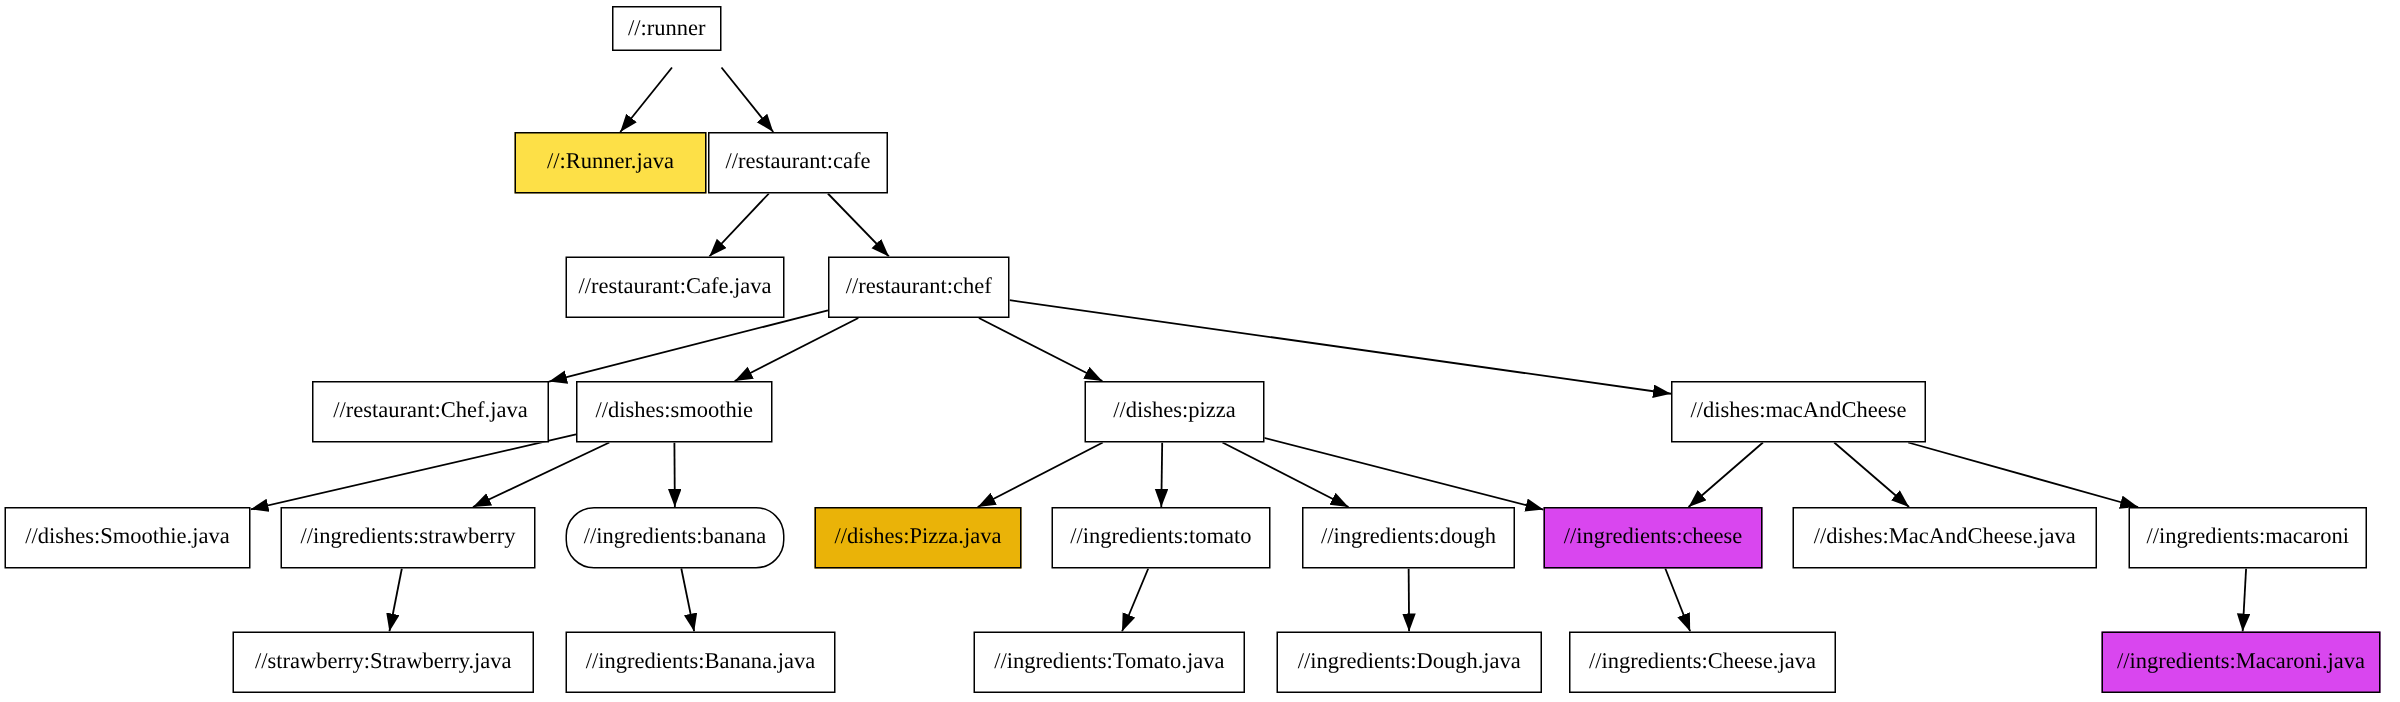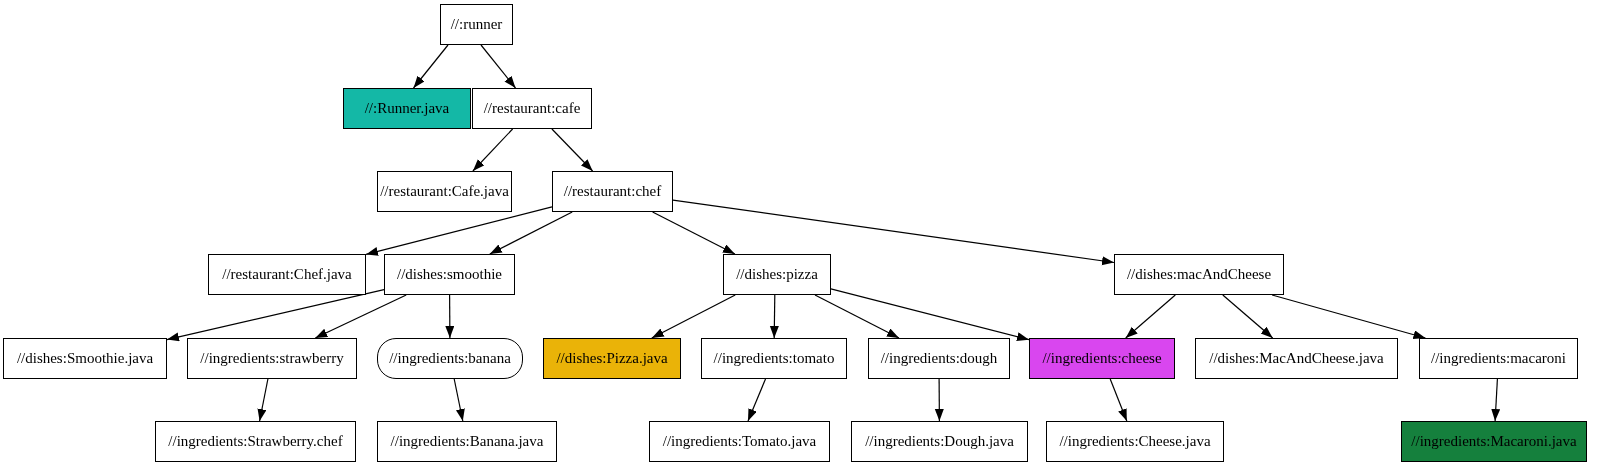--- a/index.html
+++ b/index.html
@@ -69,42 +69,42 @@
         <line class="edge-line" x1="1175.3" y1="295.0" x2="1125.7" y2="338.0" stroke="#000000" stroke-width="1.2" marker-end="url(#arrowhead)"></line>
         <line class="edge-line" x1="1222.8" y1="295.0" x2="1272.7" y2="338.0" stroke="#000000" stroke-width="1.2" marker-end="url(#arrowhead)"></line>
         <line class="edge-line" x1="1272.1" y1="295.0" x2="1425.4" y2="338.0" stroke="#000000" stroke-width="1.2" marker-end="url(#arrowhead)"></line>
         <line class="edge-line" x1="765.5" y1="379.0" x2="748.0" y2="421.0" stroke="#000000" stroke-width="1.2" marker-end="url(#arrowhead)"></line>
         <line class="edge-line" x1="939.1" y1="379.0" x2="939.4" y2="421.0" stroke="#000000" stroke-width="1.2" marker-end="url(#arrowhead)"></line>
         <line class="edge-line" x1="1110.2" y1="379.0" x2="1126.8" y2="421.0" stroke="#000000" stroke-width="1.2" marker-end="url(#arrowhead)"></line>
         <line class="edge-line" x1="1497.4" y1="379.0" x2="1495.1" y2="421.0" stroke="#000000" stroke-width="1.2" marker-end="url(#arrowhead)"></line>
       </g>
   </svg>
   <div>
-      <div class="node" style="left: 440px; top: 4px; width: 73px; height: 41px; background: rgb(255, 255, 255); border-color: rgb(0, 0, 0);">
+      <div class="node" style="left: 408px; top: 4px; width: 73px; height: 30px; background: rgb(255, 255, 255); border-color: rgb(0, 0, 0);">
         <span style="color: rgb(0, 0, 0);">//:runner</span>
       </div>
-      <div class="node" style="left: 343px; top: 88px; width: 128px; height: 41px; background: #14b8a6; border-color: rgb(0, 0, 0);">
+      <div class="node" style="left: 343px; top: 88px; width: 128px; height: 41px; background: #fde047; border-color: rgb(0, 0, 0);">
         <span style="color: rgb(0, 0, 0);">//:Runner.java</span>
       </div>
       <div class="node" style="left: 472px; top: 88px; width: 120px; height: 41px; background: rgb(255, 255, 255); border-color: rgb(0, 0, 0);">
         <span style="color: rgb(0, 0, 0);">//restaurant:cafe</span>
       </div>
-      <div class="node" style="left: 377px; top: 171px; width: 135px; height: 41px; background: rgb(255, 255, 255); border-color: rgb(0, 0, 0); text-align: right;">
+      <div class="node" style="left: 377px; top: 171px; width: 146px; height: 41px; background: rgb(255, 255, 255); border-color: rgb(0, 0, 0); text-align: right;">
         <span style="color: rgb(0, 0, 0);">//restaurant:Cafe.java</span>
       </div>
       <div class="node" style="left: 552px; top: 171px; width: 121px; height: 41px; background: rgb(255, 255, 255); border-color: rgb(0, 0, 0);">
         <span style="color: rgb(0, 0, 0);">//restaurant:chef</span>
       </div>
       <div class="node" style="left: 208px; top: 254px; width: 158px; height: 41px; background: rgb(255, 255, 255); border-color: rgb(0, 0, 0);">
         <span style="color: rgb(0, 0, 0);">//restaurant:Chef.java</span>
       </div>
       <div class="node" style="left: 384px; top: 254px; width: 131px; height: 41px; background: rgb(255, 255, 255); border-color: rgb(0, 0, 0);">
         <span style="color: rgb(0, 0, 0);">//dishes:smoothie</span>
       </div>
-      <div class="node" style="left: 723px; top: 254px; width: 108px; height: 41px; background: rgb(255, 255, 255); border-color: rgb(0, 0, 0);">
+      <div class="node" style="left: 723px; top: 254px; width: 120px; height: 41px; background: rgb(255, 255, 255); border-color: rgb(0, 0, 0);">
         <span style="color: rgb(0, 0, 0);">//dishes:pizza</span>
       </div>
       <div class="node" style="left: 1114px; top: 254px; width: 170px; height: 41px; background: rgb(255, 255, 255); border-color: rgb(0, 0, 0);">
         <span style="color: rgb(0, 0, 0);">//dishes:macAndCheese</span>
       </div>
       <div class="node" style="left: 3px; top: 338px; width: 164px; height: 41px; background: rgb(255, 255, 255); border-color: rgb(0, 0, 0);">
         <span style="color: rgb(0, 0, 0);">//dishes:Smoothie.java</span>
       </div>
       <div class="node" style="left: 187px; top: 338px; width: 170px; height: 41px; background: rgb(255, 255, 255); border-color: rgb(0, 0, 0);">
         <span style="color: rgb(0, 0, 0);">//ingredients:strawberry</span>
@@ -124,31 +124,31 @@
       <div class="node" style="left: 1029px; top: 338px; width: 146px; height: 41px; background: #d946ef; border-color: rgb(0, 0, 0);">
         <span style="color: rgb(0, 0, 0);">//ingredients:cheese</span>
       </div>
       <div class="node" style="left: 1195px; top: 338px; width: 203px; height: 41px; background: rgb(255, 255, 255); border-color: rgb(0, 0, 0);">
         <span style="color: rgb(0, 0, 0);">//dishes:MacAndCheese.java</span>
       </div>
       <div class="node" style="left: 1419px; top: 338px; width: 159px; height: 41px; background: rgb(255, 255, 255); border-color: rgb(0, 0, 0);">
         <span style="color: rgb(0, 0, 0);">//ingredients:macaroni</span>
       </div>
       <div class="node" style="left: 155px; top: 421px; width: 201px; height: 41px; background: rgb(255, 255, 255); border-color: rgb(0, 0, 0);">
-        <span style="color: rgb(0, 0, 0);">//ingredients:Strawberry.chef</span>
+        <span style="color: rgb(0, 0, 0);">//strawberry:Strawberry.java</span>
       </div>
       <div class="node" style="left: 377px; top: 421px; width: 180px; height: 41px; background: rgb(255, 255, 255); border-color: rgb(0, 0, 0);">
         <span style="color: rgb(0, 0, 0);">//ingredients:Banana.java</span>
       </div>
       <div class="node" style="left: 649px; top: 421px; width: 181px; height: 41px; background: rgb(255, 255, 255); border-color: rgb(0, 0, 0);">
         <span style="color: rgb(0, 0, 0);">//ingredients:Tomato.java</span>
       </div>
       <div class="node" style="left: 851px; top: 421px; width: 177px; height: 41px; background: rgb(255, 255, 255); border-color: rgb(0, 0, 0);">
         <span style="color: rgb(0, 0, 0);">//ingredients:Dough.java</span>
       </div>
       <div class="node" style="left: 1046px; top: 421px; width: 178px; height: 41px; background: rgb(255, 255, 255); border-color: rgb(0, 0, 0);">
         <span style="color: rgb(0, 0, 0);">//ingredients:Cheese.java</span>
       </div>
-      <div class="node" style="left: 1401px; top: 421px; width: 186px; height: 41px; background: #15803d; border-color: rgb(0, 0, 0);">
+      <div class="node" style="left: 1401px; top: 421px; width: 186px; height: 41px; background: #d946ef; border-color: rgb(0, 0, 0);">
         <span style="color: rgb(0, 0, 0);">//ingredients:Macaroni.java</span>
       </div>
     </div>
 </div>
 
 </body></html>

